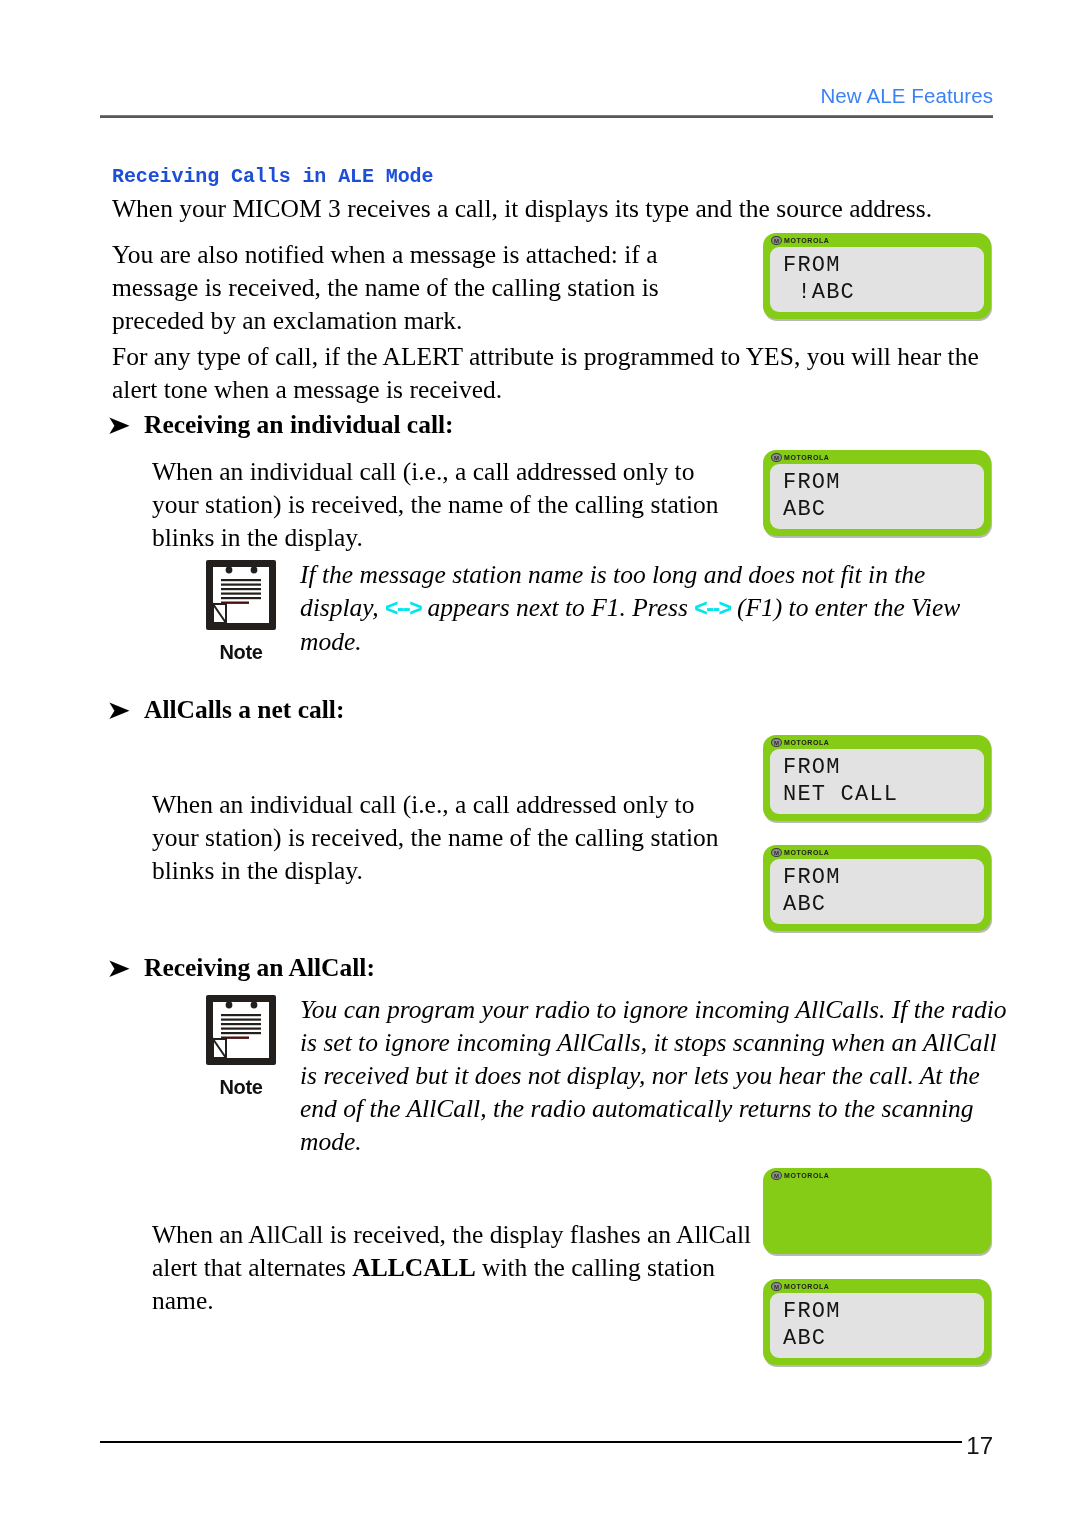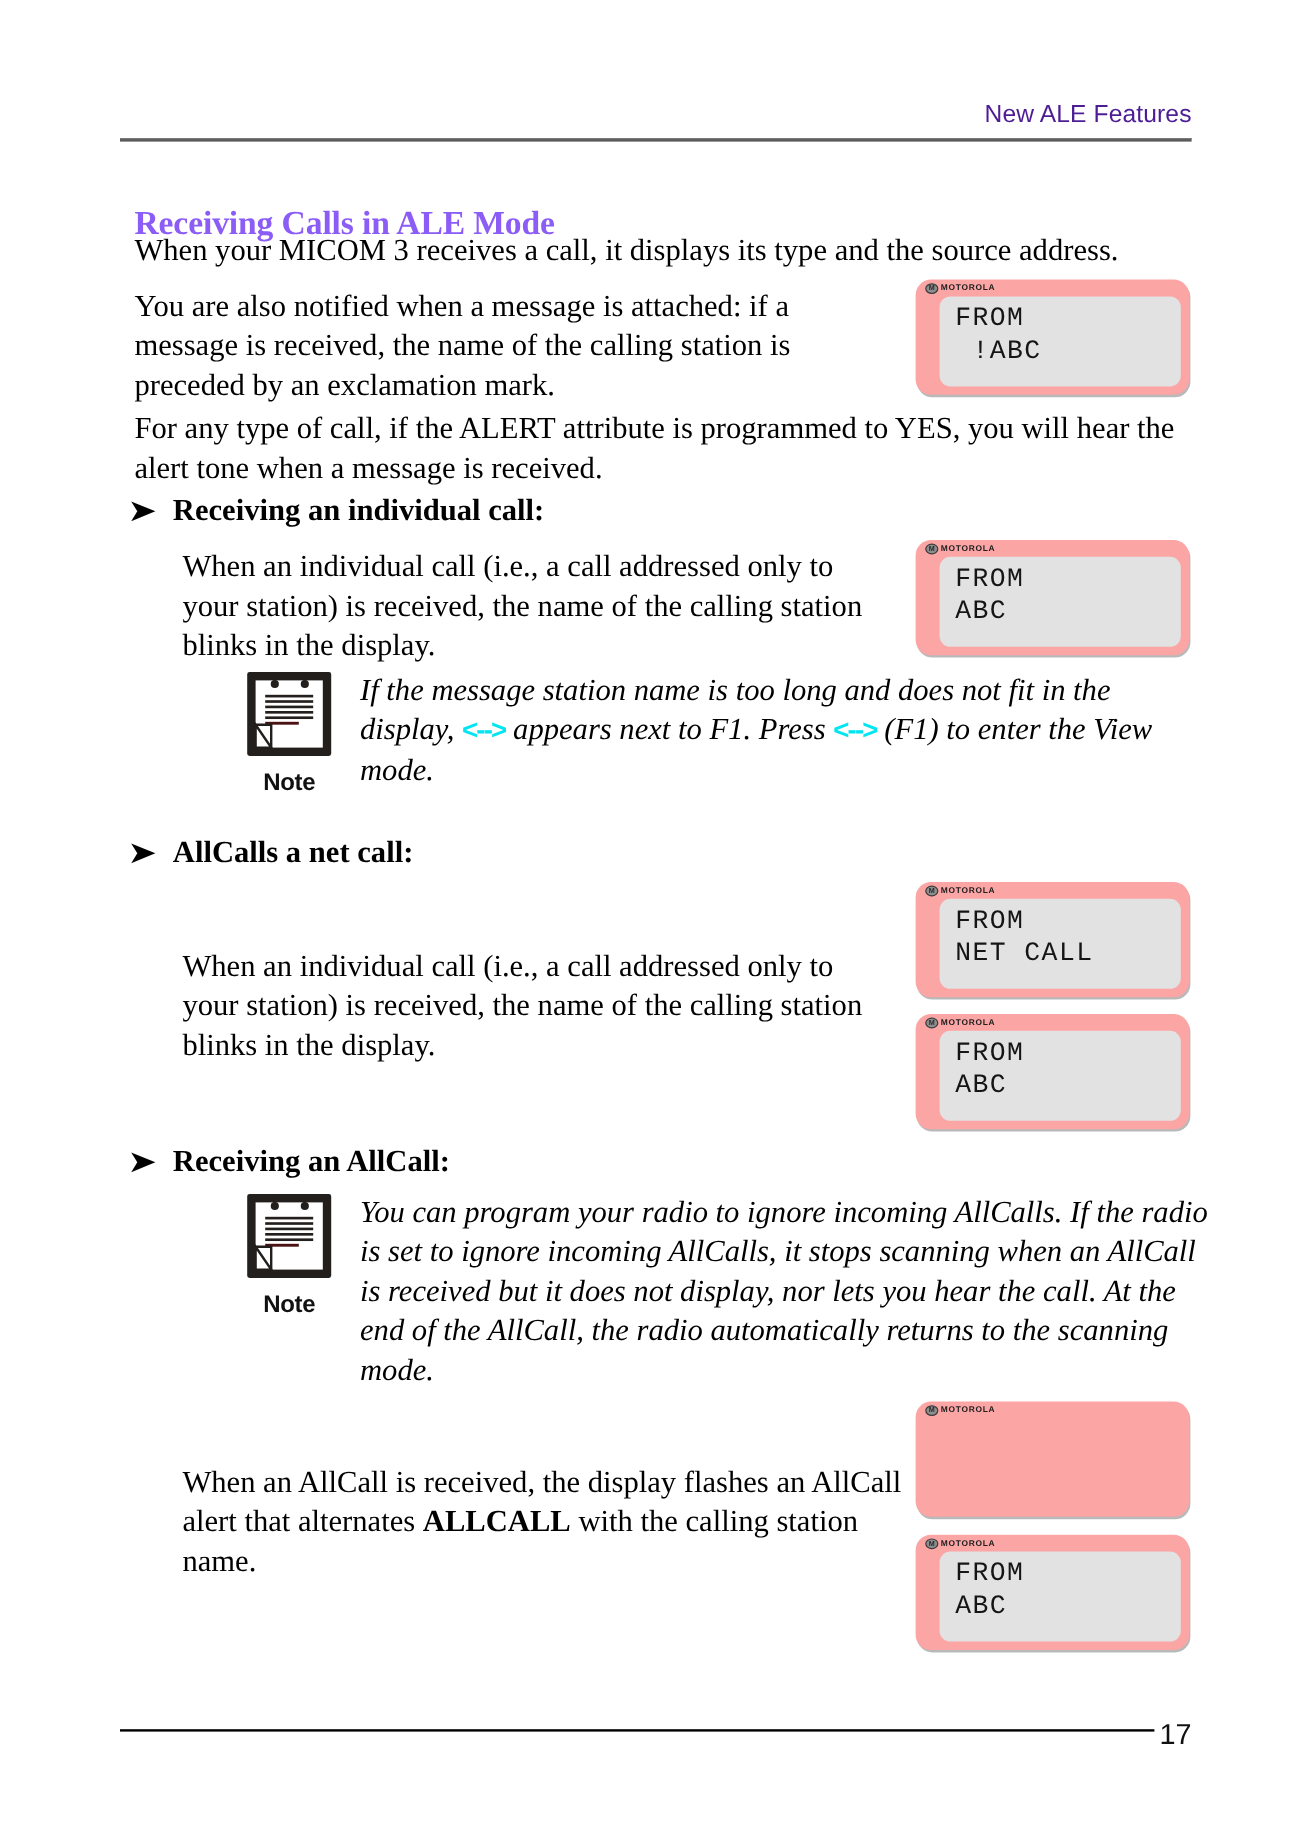--- a/index.html
+++ b/index.html
@@ -21,21 +21,21 @@
     position: absolute;
     left: 100px;
     top: 86px;
     width: 893px;
   }
   #page-header .header-text {
     font-family: "Liberation Sans", sans-serif;
     font-size: 20.5px;
     letter-spacing: 0.1px;
     text-align: right;
-    color: #4c1d95;
+    color: #3b82f6;
     line-height: 1;
   }
   #page-header .header-rule {
     margin-top: 8px;
     height: 3px;
     background: #595959;
     border-top: 1px solid #7a7a7a;
     box-sizing: border-box;
   }
 
@@ -44,24 +44,24 @@
     position: absolute;
     left: 0;
     top: 0;
     width: 1080px;
   }
 
   #section-title {
     position: absolute;
     left: 112px;
     top: 152px;
-    font-family: Liberation Serif, serif;
-    font-weight: bold;
-    font-size: 28px;
-    color: #8b5cf6;
+    font-family: Liberation Mono, monospace;
+    font-weight: bold;
+    font-size: 20px;
+    color: #1d4ed8;
     letter-spacing: -0.1px;
     white-space: nowrap;
   }
 
   .para {
     position: absolute;
     font-family: "Liberation Serif", serif;
     font-size: 25.5px;
     line-height: 33px;
     color: #000000;
@@ -122,25 +122,25 @@
     font-weight: bold;
     font-style: normal;
     letter-spacing: -1.5px;
     font-size: 23px;
   }
 
   
   .lcd {
     position: absolute;
     width: 228px;
-    height: 96px;
-    background: #fca5a5;
+    height: 86px;
+    background: #84cc16;
     border-radius: 13px;
     box-sizing: border-box;
-    padding: 14px 7px 7px 20px;
+    padding: 14px 7px 7px 7px;
     box-shadow: 1px 2px 0 0 #b9b9b9;
   }
   .lcd-badge {
     position: absolute;
     left: 8px;
     top: 2px;
     height: 11px;
     display: flex;
     align-items: center;
     gap: 2px;

